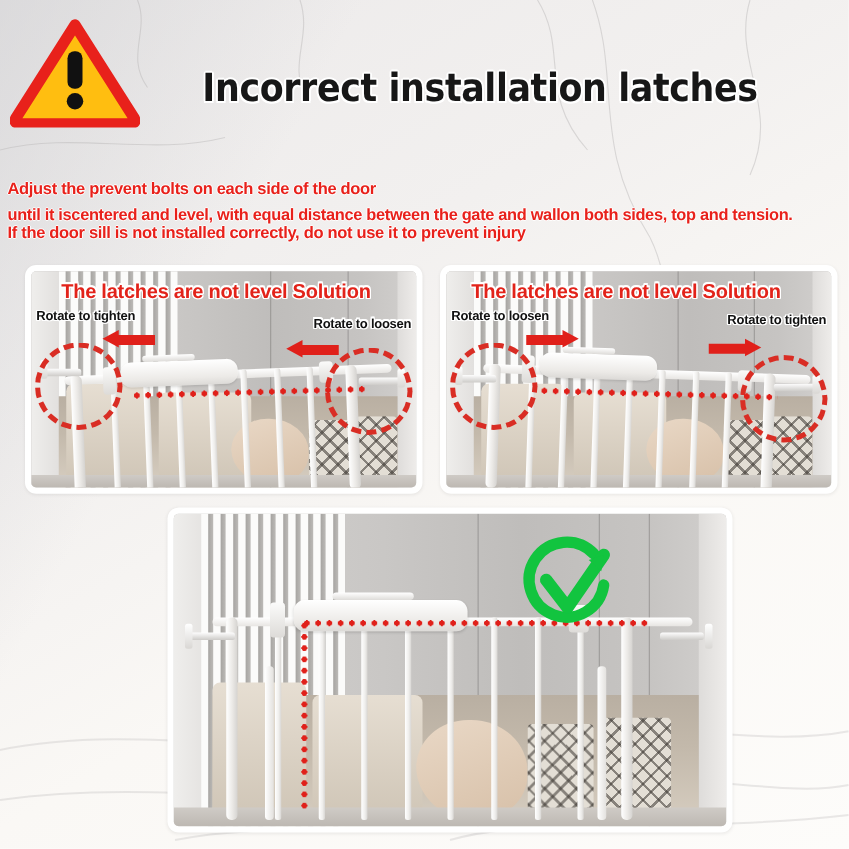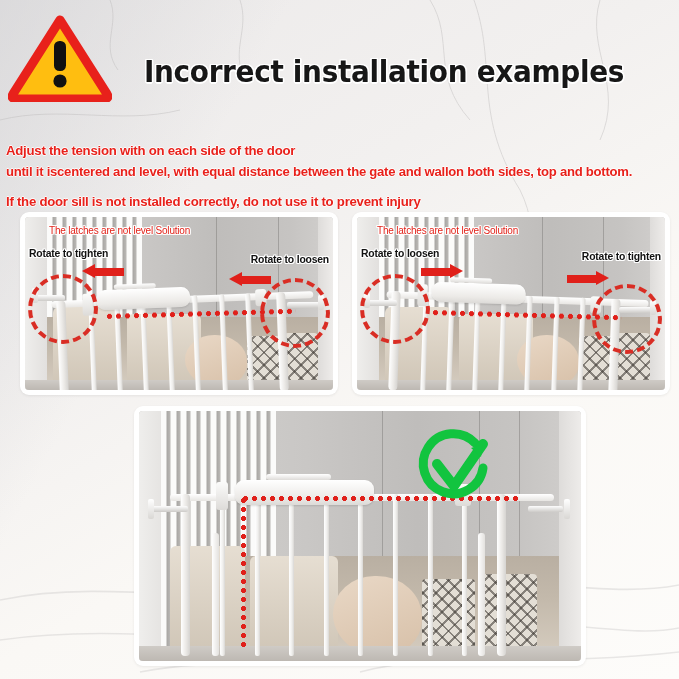--- a/index.html
+++ b/index.html
@@ -23,21 +23,21 @@
       1.5px 0 0 #fff,-1.5px 0 0 #fff,0 1.5px 0 #fff,0 -1.5px 0 #fff,
       1.2px 1.2px 0 #fff,-1.2px 1.2px 0 #fff,1.2px -1.2px 0 #fff,-1.2px -1.2px 0 #fff;
   }
   .heading .l2{display:block;}
   .redline{
     position:absolute;left:6px;color:#e8211b;font-weight:bold;font-size:13.2px;
     white-space:nowrap;letter-spacing:-.25px;
     text-shadow:.8px 0 0 rgba(255,255,255,.85),-.8px 0 0 rgba(255,255,255,.85),
                 0 .8px 0 rgba(255,255,255,.85),0 -.8px 0 rgba(255,255,255,.85);
   }
-  .rl1{top:143px;} .rl2{top:164px;font-size:13.1px;} .rl3{top:194px;}
+  .rl1{top:143px;} .rl2{top:164px;font-size:13.1px;} .rl3{top:178px;}
 
   
   .panel{position:absolute;background:#fff;border-radius:9px;padding:5px;
          box-shadow:0 1px 3px rgba(0,0,0,.07);box-sizing:border-box;}
   .photo{position:relative;width:100%;height:100%;overflow:hidden;border-radius:4px;
          background:#cfcdcb;}
   #panel-left {left:20px; top:212px; width:318px; height:183px;}
   #panel-right{left:352px;top:212px; width:318px; height:183px;}
   #panel-bottom{left:134px;top:406px; width:452px; height:260px;}
 
@@ -98,21 +98,21 @@
   .arrow.left  .shaft{left:12px;}
   .arrow.right .shaft{right:12px;}
 
   .dotline{position:absolute;height:5px;
     background-image:radial-gradient(circle, #e0201a 44%, rgba(224,32,26,0) 47%);
     background-size:9px 5px;background-repeat:repeat-x;transform-origin:left center;}
   .dotline-v{position:absolute;width:5px;
     background-image:radial-gradient(circle, #e0201a 44%, rgba(224,32,26,0) 47%);
     background-size:5px 9px;background-repeat:repeat-y;}
 
-  .lbl-title{position:absolute;color:#e2231a;font-weight:normal;font-size:10px;
+  .lbl-title{position:absolute;color:#e2231a;font-weight:bold;font-size:16px;
     white-space:nowrap;letter-spacing:-.2px;
     text-shadow:1px 0 0 #fff,-1px 0 0 #fff,0 1px 0 #fff,0 -1px 0 #fff,
                 .9px .9px 0 #fff,-.9px .9px 0 #fff,.9px -.9px 0 #fff,-.9px -.9px 0 #fff;}
   .lbl-black{position:absolute;color:#111;font-weight:bold;font-size:10.4px;
     white-space:nowrap;letter-spacing:-.2px;
     text-shadow:1px 0 0 #fff,-1px 0 0 #fff,0 1px 0 #fff,0 -1px 0 #fff,
                 .9px .9px 0 #fff,-.9px .9px 0 #fff,.9px -.9px 0 #fff,-.9px -.9px 0 #fff;}
   .lbl-green{position:absolute;color:#64d98a;font-weight:bold;font-size:17px;
     white-space:nowrap;letter-spacing:-.3px;
     font-family:"DejaVu Sans Condensed","Liberation Sans",sans-serif;
@@ -141,25 +141,25 @@
   </g>
 </svg>
 
 <svg class="warn-icon" viewBox="0 0 104 88">
   <path d="M52 6 L99 80 Q102 85 95 85 L9 85 Q2 85 5 80 Z" fill="#ffbe10" stroke="#e8211b" stroke-width="9" stroke-linejoin="round"></path>
   <rect x="46" y="27" width="12" height="30" rx="5.5" fill="#111"></rect>
   <circle cx="52" cy="67" r="6.6" fill="#111"></circle>
 </svg>
 
 <div class="heading">
-  <span>Incorrect installation examples</span>
+  <span>Incorrect installation latches</span>
 </div>
 
-<div class="redline rl1">Adjust the tension with on each side of the door</div>
-<div class="redline rl2">until it iscentered and level, with equal distance between the gate and wallon both sides, top and bottom.</div>
+<div class="redline rl1">Adjust the prevent bolts on each side of the door</div>
+<div class="redline rl2">until it iscentered and level, with equal distance between the gate and wallon both sides, top and tension.</div>
 <div class="redline rl3">If the door sill is not installed correctly, do not use it to prevent injury</div>
 
 <div class="panel" id="panel-left">
   <div class="photo">
     <div class="wall"></div>
     <div class="wall-seam" style="left:62%"></div>
     <div class="wall-seam" style="left:82%"></div>
     <div class="doorframe-l"></div>
     <div class="doorframe-r"></div>
     <div class="blinds"></div>

